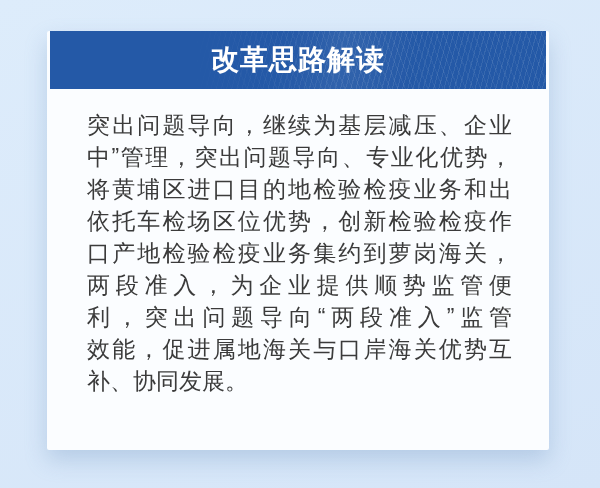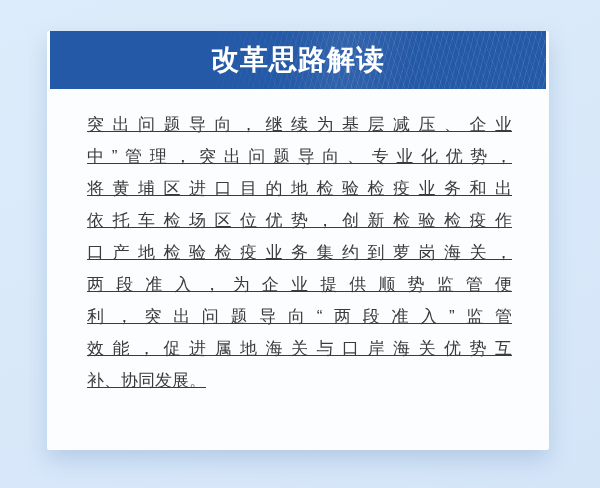--- a/index.html
+++ b/index.html
@@ -63,28 +63,27 @@
     color: var(--title-text, #ffffff);
     font-size: 28px;
     font-weight: bold;
     letter-spacing: 1px;
     white-space: nowrap;
   }
   .card-body {
     padding: 20px 37px 0 40px;
   }
   .text-line {
-    font-size: 17px;
+    font-size: 23px;
     line-height: 32px;
     color: var(--body-text, #3b3b3b);
     text-align: justify;
     text-align-last: justify;
     white-space: nowrap;
     letter-spacing: 0;
-    text-decoration: underline;
   }
   .text-line.last {
     text-align-last: left;
   }
 </style>
 </head>
 <body>
 
 <div class="stage">
   <div class="card">

